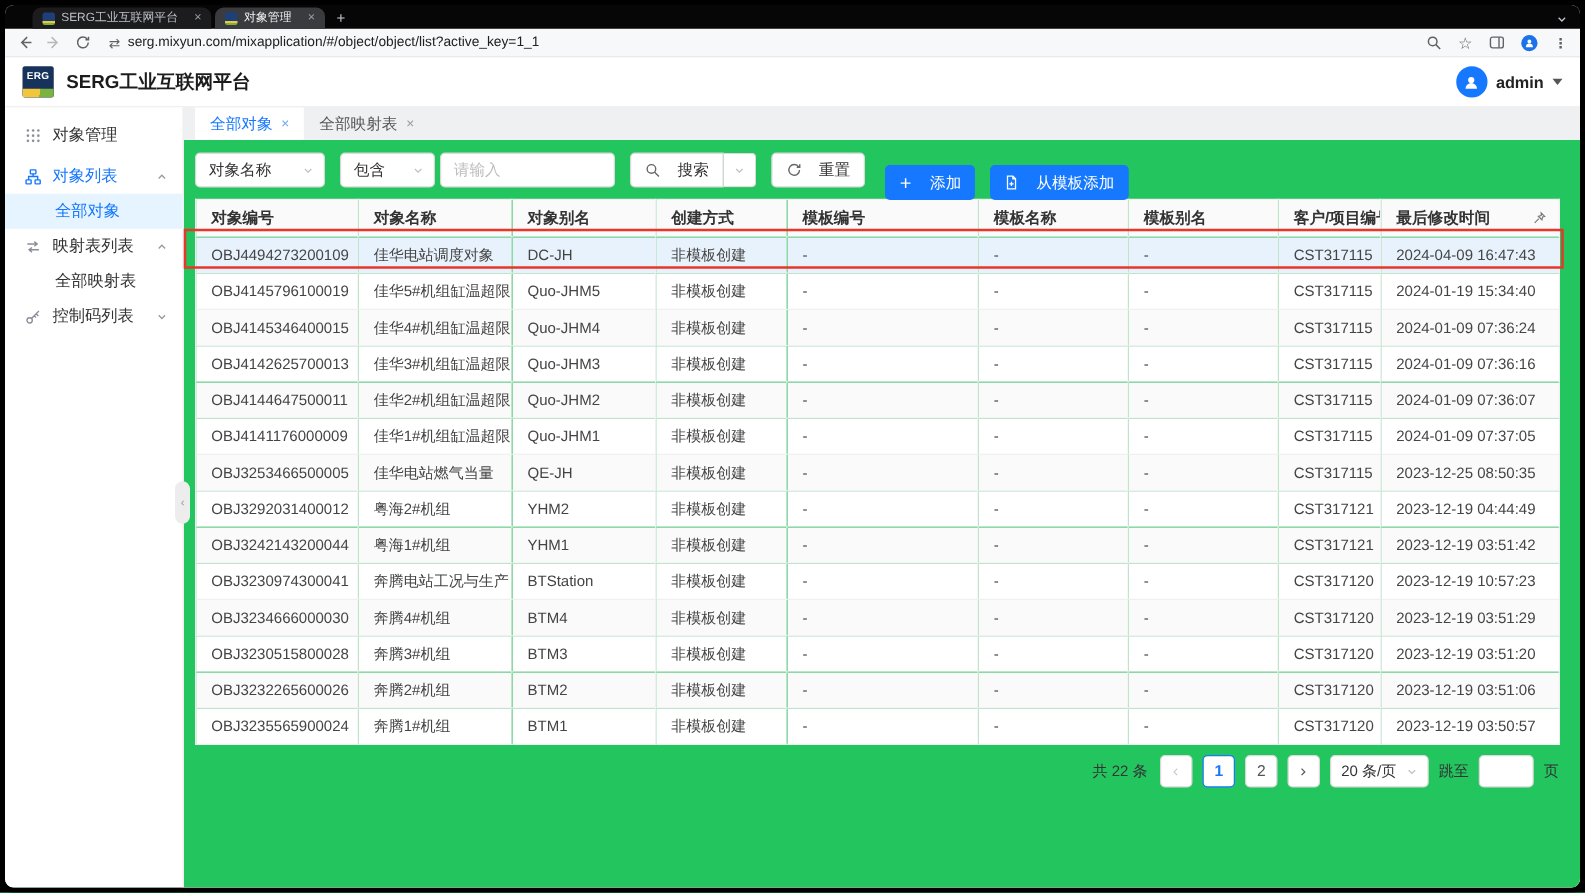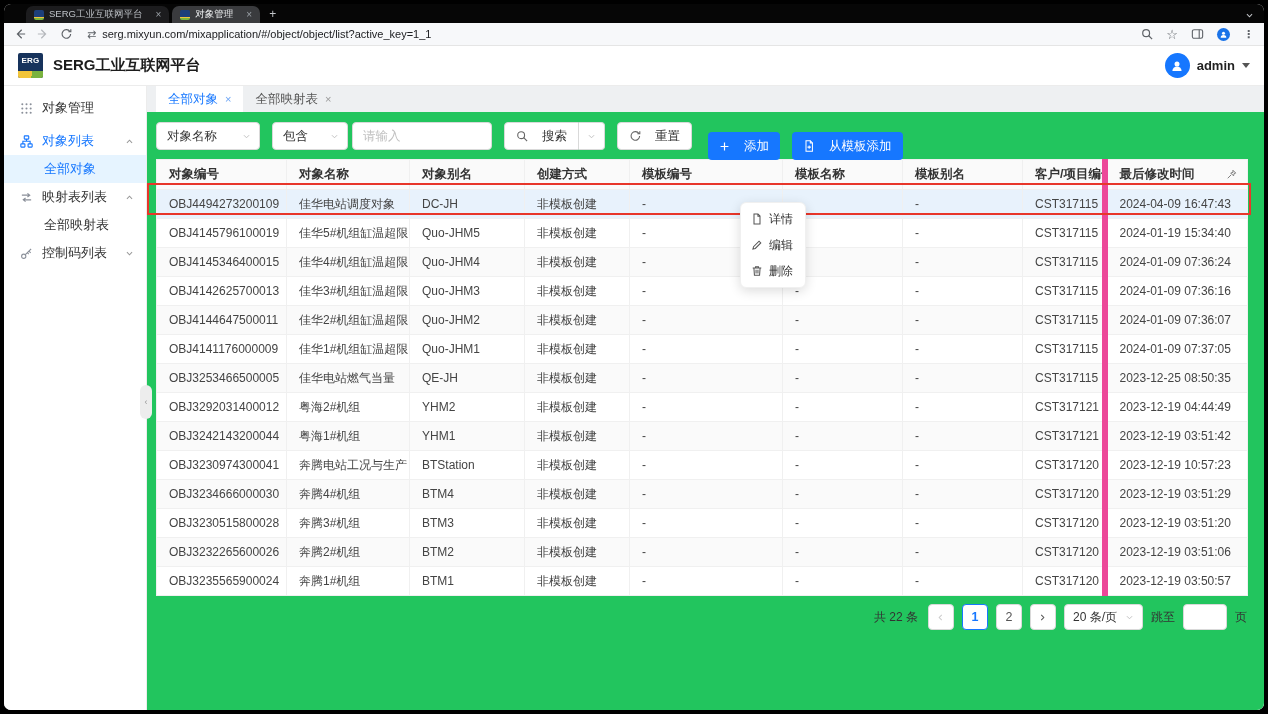--- a/index.html
+++ b/index.html
@@ -86,21 +86,21 @@
   
   .tablewrap { margin-top:9px; width:1091px; }
   table { width:1091px; table-layout:fixed; border-collapse:collapse; }
   th, td { border:1px solid #f0f0f0; white-space:nowrap; overflow:hidden; text-align:left; }
   th { background:#fafafa; height:30px; padding:0 12px; font-size:12.5px; font-weight:600; color:#333; }
   td { height:29px; padding:0 12px; font-size:12px; color:#444; background:#fff; }
   tbody tr:nth-child(odd) td { background:#fafafa; }
   tbody tr.hl td { background:#e8f2fc; }
   th.col-time { padding:0 10px 0 12px; }
   th.col-time .thx { display:flex; align-items:center; justify-content:space-between; }
-  td:last-child, th:last-child { border-left:6px solid #ec4899; }
+  td:last-child, th:last-child { border-left:1px solid #ec4899; }
   .pin { color:#777; }
 
   
   .pagination { display:flex; align-items:center; justify-content:flex-end; gap:8px; height:28px; margin-top:7px; font-size:12px; color:#333; width:1091px; }
   .pg-total { margin-right:2px; }
   .pg-btn { width:26px; height:26px; border:1px solid #d9d9d9; border-radius:4px; background:#fff; display:flex; align-items:center; justify-content:center; font-size:12.5px; color:#555; }
   .pg-btn.disabled { color:#ccc; }
   .pg-btn.current { border-color:#1677ff; color:#1677ff; font-weight:600; }
   .pg-size { height:26px; border:1px solid #d9d9d9; border-radius:4px; background:#fff; display:flex; align-items:center; gap:8px; padding:0 8px; color:#333; }
   .pg-size .sel-chev { color:#bfbfbf; }
@@ -567,40 +567,13 @@
             <input class="pg-jump-input" style="">
             <span>页</span>
           </div>
         </div>
       </div>
     </div>
   </div>
 
   <div class="redbox"></div>
 
-  <div class="ctxmenu">
-    <div class="ctx-item">
-      <span class="ic">
-        <svg width="12" height="12" viewBox="0 0 14 14" fill="none" stroke="currentColor" stroke-width="1.2">
-            <path d="M3.5 1.2h4.6l2.4 2.4v9.2H3.5z"></path>
-            <path d="M8.1 1.2v2.5h2.4"></path>
-          </svg>
-      </span>
-      <span>详情</span>
-    </div>
-    <div class="ctx-item">
-      <span class="ic">
-        <svg width="12" height="12" viewBox="0 0 14 14" fill="none" stroke="currentColor" stroke-width="1.2">
-            <path d="M2.2 11.8l.8-2.8 6.4-6.4 2 2-6.4 6.4-2.8.8z"></path>
-          </svg>
-      </span>
-      <span>编辑</span>
-    </div>
-    <div class="ctx-item">
-      <span class="ic">
-        <svg width="12" height="12" viewBox="0 0 14 14" fill="none" stroke="currentColor" stroke-width="1.2">
-            <path d="M2 3.5h10M5.3 3.5V2h3.4v1.5M3.4 3.5l.6 8.5h6l.6-8.5M5.9 5.5v4.3M8.1 5.5v4.3"></path>
-          </svg>
-      </span>
-      <span>删除</span>
-    </div>
-  </div>
 </div>
 
 </body></html>

